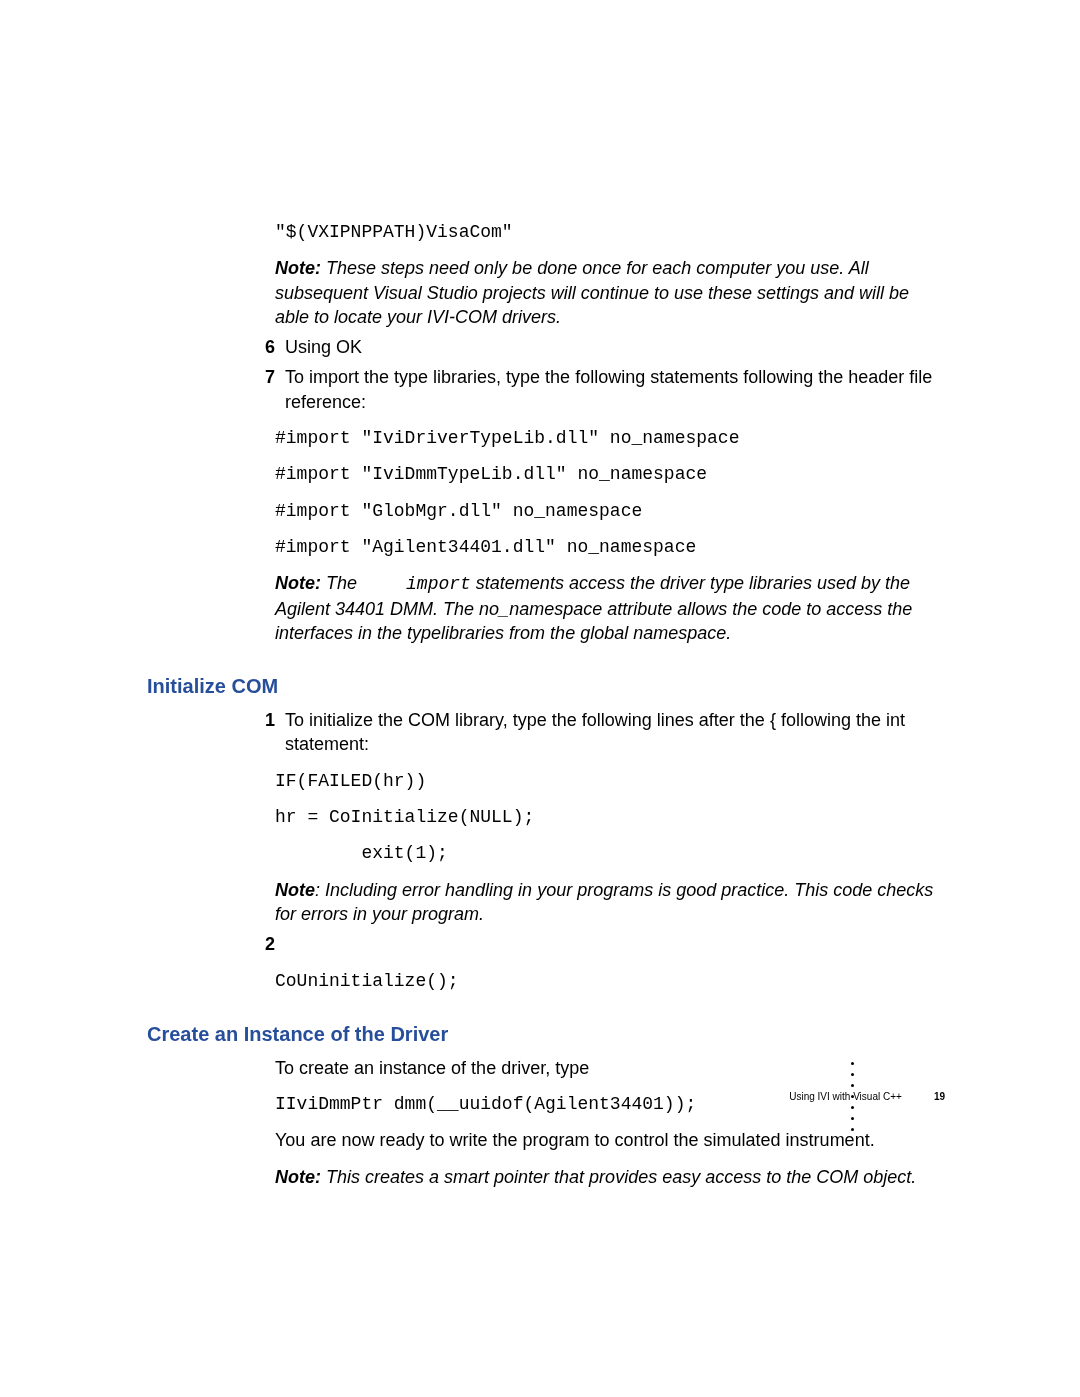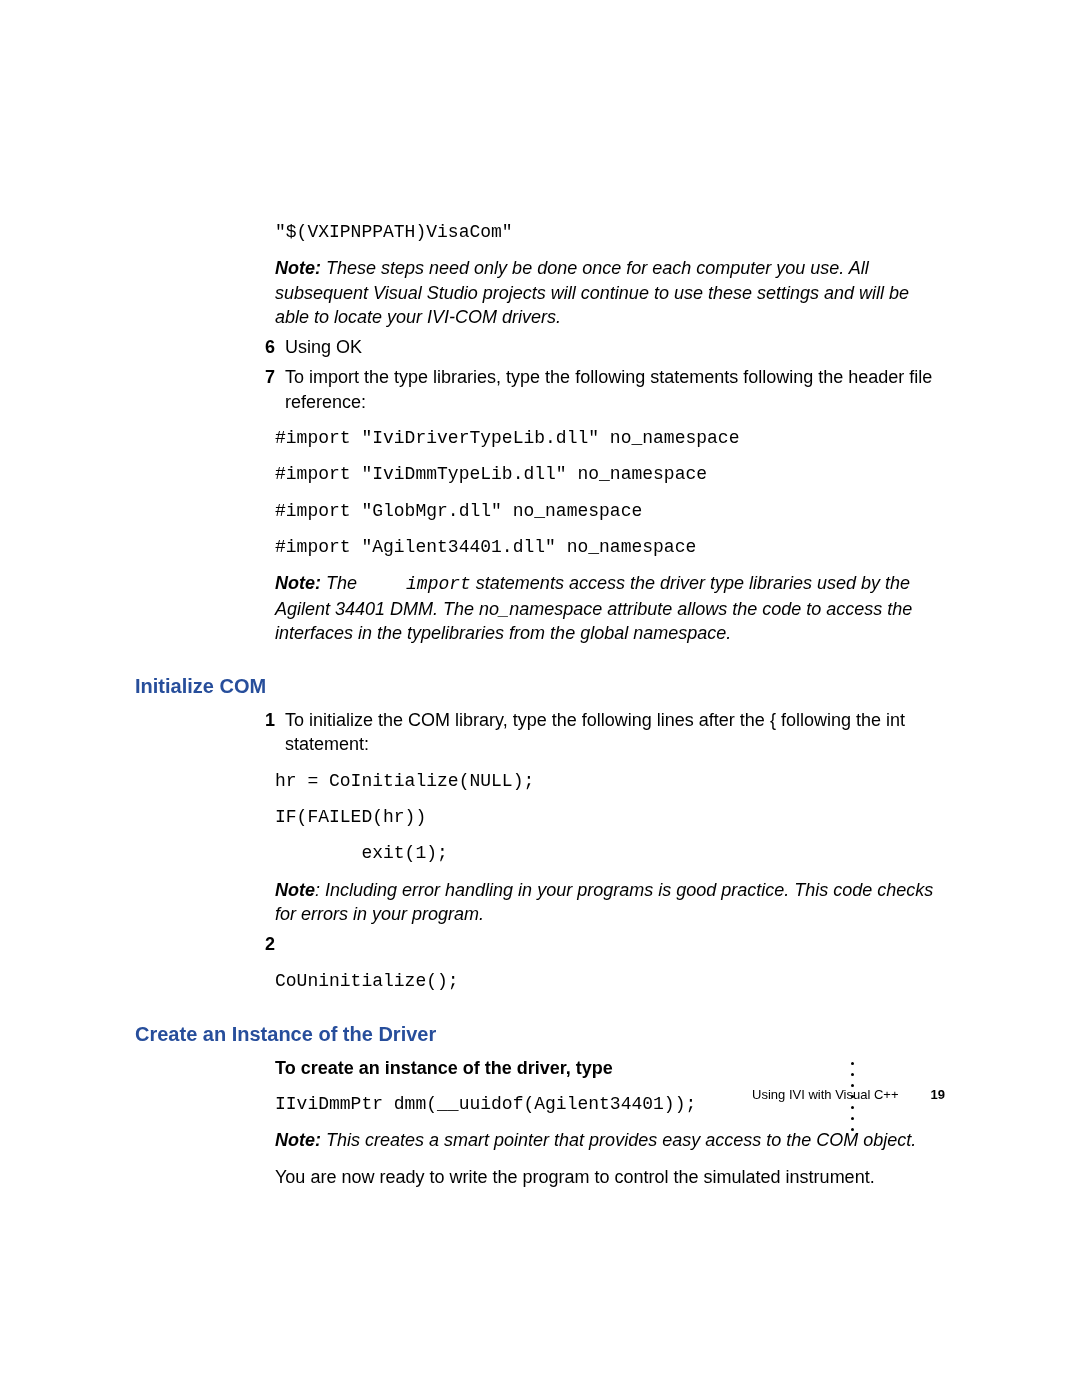--- a/index.html
+++ b/index.html
@@ -48,31 +48,31 @@
   .note b {
     font-weight: bold;
     font-style: italic;
   }
   .section-h {
     color: #274e9b;
     font-weight: bold;
     font-size: 20px;
     margin-top: 28px;
     margin-bottom: 8px;
-    margin-left: 0;
+    margin-left: 12px;
   }
-  .para-sp { margin-top: 4px; font-weight: bold; }
+  .para-sp { margin-top: 4px; }
   .block-sp { margin-top: 12px; }
   .footer {
     position: absolute;
     bottom: 295px;
     right: 135px;
     display: flex;
     align-items: center;
-    font-size: 13px;
+    font-size: 10px;
   }
   .footer .chap {
     margin-right: 28px;
   }
   .footer .pnum {
     font-weight: bold;
     margin-left: 4px;
   }
   .dots {
     position: absolute;
@@ -127,42 +127,42 @@
       <b>Note:</b><span> The </span><span class="mono-inline">import</span><span> statements access the driver type libraries used by the Agilent 34401 DMM. The no_namespace attribute allows the code to access the interfaces in the typelibraries from the global namespace.</span>
     </div>
 
     <div class="section-h">Initialize COM</div>
 
     <div class="step-row">
       <div class="step-num">1</div>
       <div class="step-body">To initialize the COM library, type the following lines after the { following the int statement:</div>
     </div>
 
+    <span class="code indent2 block-sp">IF(FAILED(hr))</span>
     <span class="code indent2 block-sp">hr = CoInitialize(NULL);</span>
-    <span class="code indent2 block-sp">IF(FAILED(hr))</span>
     <span class="code indent2 block-sp">        exit(1);</span>
 
     <div class="indent2 note block-sp">
       <b>Note</b><span>: Including error handling in your programs is good practice. This code checks for errors in your program.</span>
     </div>
 
     <div class="step-row">
       <div class="step-num">2</div>
     </div>
 
     <span class="code indent2 block-sp">CoUninitialize();</span>
 
     <div class="section-h">Create an Instance of the Driver</div>
 
     <div class="indent2 para-sp">To create an instance of the driver, type</div>
     <span class="code indent2 block-sp">IIviDmmPtr dmm(__uuidof(Agilent34401));</span>
+    <div class="indent2 block-sp">You are now ready to write the program to control the simulated instrument.</div>
     <div class="indent2 note block-sp">
       <b>Note:</b><span>  This creates a smart pointer that provides easy access to the COM object.</span>
     </div>
-    <div class="indent2 block-sp">You are now ready to write the program to control the simulated instrument.</div>
 
   </div>
 
   <div class="footer">
     <span class="chap">Using IVI with Visual C++</span>
     <span class="pnum">19</span>
   </div>
   <div class="dots">
     <span></span>
       <span></span>

